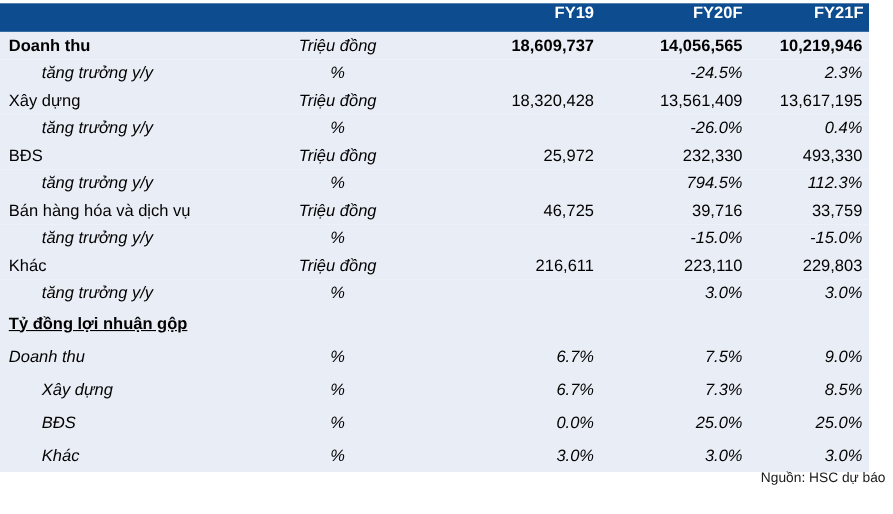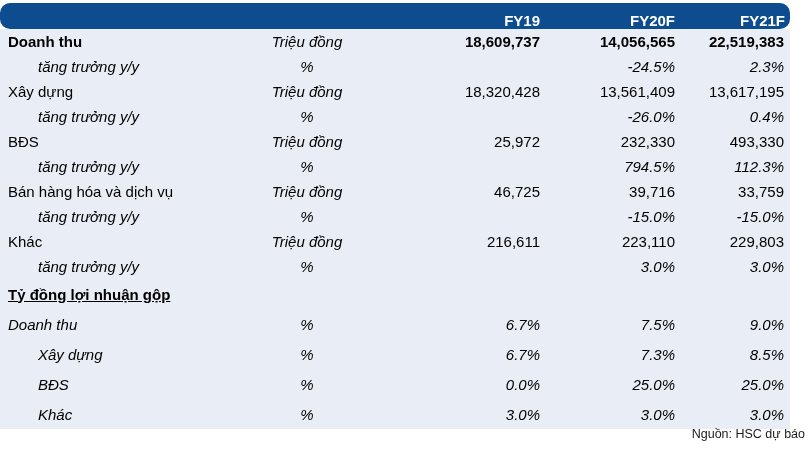--- a/index.html
+++ b/index.html
@@ -17,25 +17,24 @@
     background: #ffffff;
     font-family: "Liberation Sans", "DejaVu Sans", sans-serif;
     font-size: 15px;
     color: var(--text);
     overflow: hidden;
   }
   .tbl { width: 790px; margin-top: 3px; }
   .thead {
     display: flex;
     height: 26px;
-    align-items: flex-end;
+    align-items: flex-start;
     background: var(--header-bg);
     color: var(--header-text);
     font-weight: bold;
-    border-radius: 10px;
   }
   .row {
     display: flex;
     height: 25px;
     align-items: center;
     background: var(--body-bg);
   }
   .cell.label { width: 252px; padding-left: 8px; overflow: hidden; white-space: nowrap; }
   .cell.unit  { width: 110px; text-align: center; font-style: italic; }
   .cell.num   { width: 178px; text-align: right; white-space: nowrap; }
@@ -71,21 +70,21 @@
       <div class="cell num">FY19</div>
       <div class="cell num c2">FY20F</div>
       <div class="cell num c3">FY21F</div>
     </div>
 
     <div class="row r-bold">
       <div class="cell label">Doanh thu</div>
       <div class="cell unit">Triệu đồng</div>
       <div class="cell num">18,609,737</div>
       <div class="cell num c2">14,056,565</div>
-      <div class="cell num c3">22,519,383</div>
+      <div class="cell num c3">10,219,946</div>
     </div>
 
     <div class="row r-growth">
       <div class="cell label">tăng trưởng y/y</div>
       <div class="cell unit">%</div>
       <div class="cell num"></div>
       <div class="cell num c2">-24.5%</div>
       <div class="cell num c3">2.3%</div>
     </div>
 

